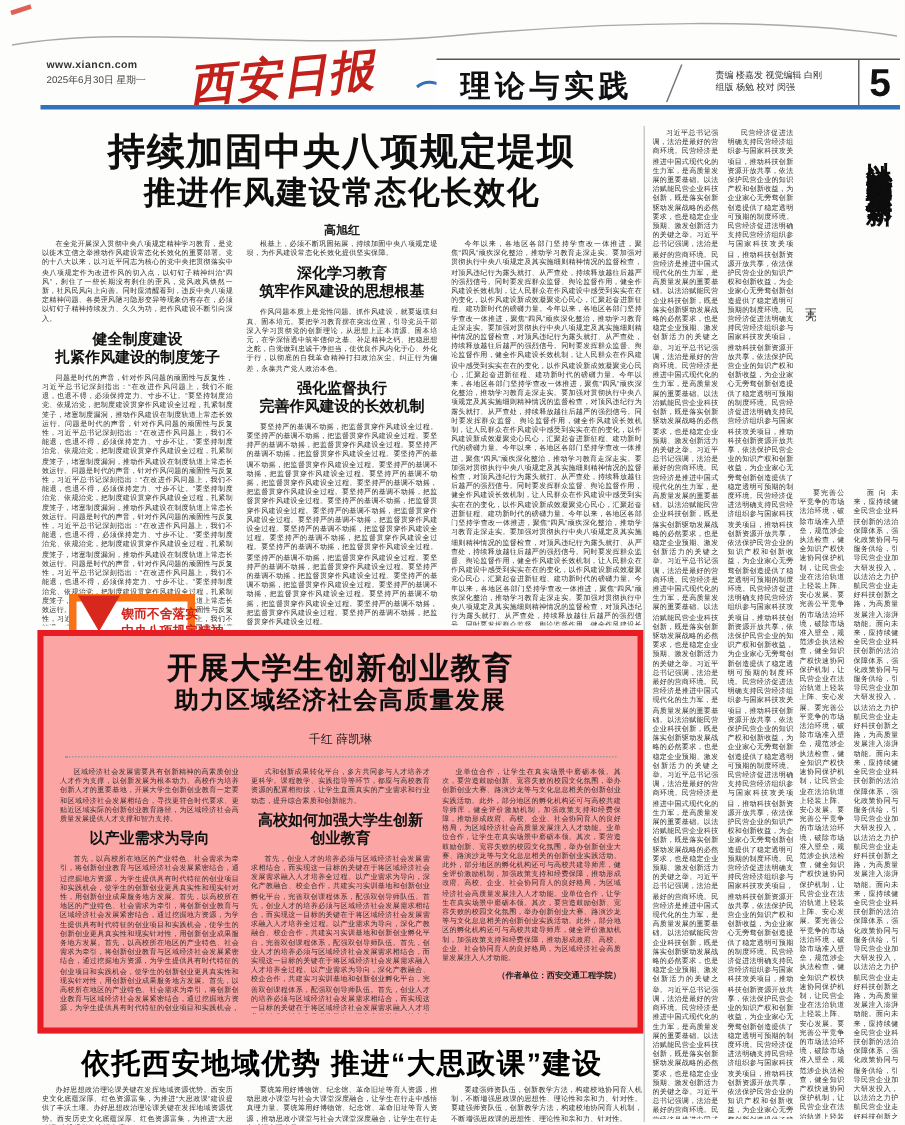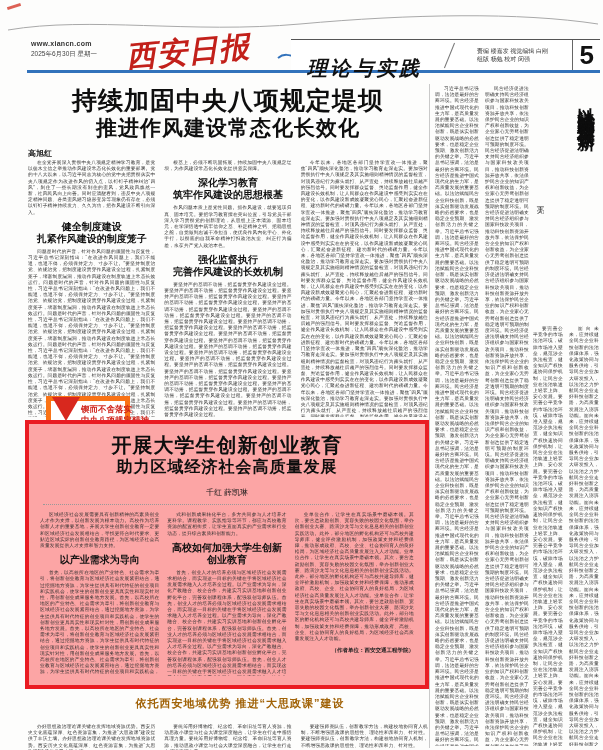--- a/index.html
+++ b/index.html
@@ -17,30 +17,30 @@
   
   .wave-svg { position:absolute; left:0; top:0; width:603px; height:84px; }
   .site-block { position:absolute; left:31px; top:40px; line-height:8px; }
   .site-url { font-size:7px; font-weight:bold; color:#333; letter-spacing:.3px; }
   .site-date { font-size:6.5px; color:#444; margin-top:2px; }
   .masthead { position:absolute; left:126px; top:32px; font-family:"DejaVu Serif", serif;
     font-size:30px; font-weight:900; font-style:italic; color:#c2201a;
     transform:rotate(-5deg); letter-spacing:1px; white-space:nowrap; }
   .blue-rule { position:absolute; left:27px; top:70px; width:573px; height:3px; background:#3272bb; }
   .section-box { position:absolute; left:291px; top:39px; width:309px; height:31px; background:#fff; border-top:1px solid #555; }
-  .section-title { position:absolute; left:16px; top:15px; font-size:20px; font-weight:900; letter-spacing:3px; color:#111;font-style:italic; }
+  .section-title { position:absolute; left:16px; top:4px; font-size:20px; font-weight:900; letter-spacing:3px; color:#111; }
   .section-slash { position:absolute; left:158px; top:2px; width:1px; height:27px; background:#777; transform:rotate(22deg); }
   .staff { position:absolute; left:186px; top:7px; font-size:6px; line-height:8px; color:#333; white-space:nowrap; }
   .page-num { position:absolute; right:6px; top:0px; font-size:26px; font-weight:900; color:#111; border-left:1px solid #666; padding-left:7px; line-height:30px; }
 
   
   .main-headline { position:absolute; left:28px; width:400px; text-align:center; font-weight:700; color:#0e0e0e; letter-spacing:1px; }
   .mh1 { top:84px; font-size:25px; }
   .mh2 { top:114px; font-size:21px; }
-  .main-byline { position:absolute; left:28px; top:148px; width:400px; text-align:left; font-size:8px; font-weight:bold; color:#222; }
+  .main-byline { position:absolute; left:28px; top:148px; width:400px; text-align:center; font-size:8px; font-weight:bold; color:#222; }
 
   .cols { position:absolute; display:flex; }
   .col { flex:1; overflow:hidden; position:relative; }
   .main-cols { left:28px; top:160px; width:400px; height:257px; gap:9px; }
 
   .dense-p { font-size:4.7px; line-height:6.2px; text-align:justify; color:#2e2e2e; letter-spacing:.2px; text-indent:9px; margin-bottom:2px; word-break:break-all; }
   .colhead { font-size:10px; font-weight:700; text-align:center; line-height:12px; margin:5px 0 4px; white-space:pre-line; color:#111; }
   .colsig { font-size:5.5px; font-weight:700; text-align:right; margin-top:5px; color:#222; }
 
   
@@ -52,21 +52,21 @@
   
   .red-box { position:absolute; left:25px; top:420px; width:404px; height:269px; border:4px solid #ea1c23; background:#fca5a5; }
   .feat-headline { position:absolute; left:0; width:100%; text-align:center; font-weight:900; color:#0e0e0e; letter-spacing:1px; }
   .fh1 { top:8px; font-size:20px; }
   .fh2 { top:33px; font-size:16px; }
   .feat-byline { position:absolute; top:63px; left:0; width:100%; text-align:center; font-size:8px; font-weight:normal; }
   .feat-dots { position:absolute; top:80px; left:14px; width:368px; border-bottom:1px dotted #999; }
   .feat-cols { left:11px; top:88px; width:374px; height:164px; gap:8px; }
 
   
-  .bottom-headline { position:absolute; left:40px; top:696px; width:400px; text-align:center; font-size:11px; font-weight:900; letter-spacing:1px; color:#a16207; }
+  .bottom-headline { position:absolute; left:28px; top:696px; width:400px; text-align:center; font-size:19px; font-weight:900; letter-spacing:1px; color:#000000; }
   .bottom-cols { left:28px; top:724px; width:400px; height:26px; gap:9px; }
 
   
   .side-rule { position:absolute; left:429px; top:84px; width:1px; height:664px; background:#c9c9c9; }
   .side-left-cols { left:435px; top:86px; width:94px; height:660px; gap:6px; }
   .vert-head-wrap { position:absolute; left:531px; top:88px; width:69px; height:232px; }
   .vert-headline { position:absolute; right:2px; top:6px; writing-mode:vertical-rl; font-size:17.5px; font-weight:900; letter-spacing:2px; color:#0d0d0d; }
   .vert-byline { position:absolute; left:4px; top:112px; writing-mode:vertical-rl; font-size:7.5px; color:#333; }
   .side-right-cols { left:533px; top:326px; width:66px; height:420px; gap:6px; }
 </style>

